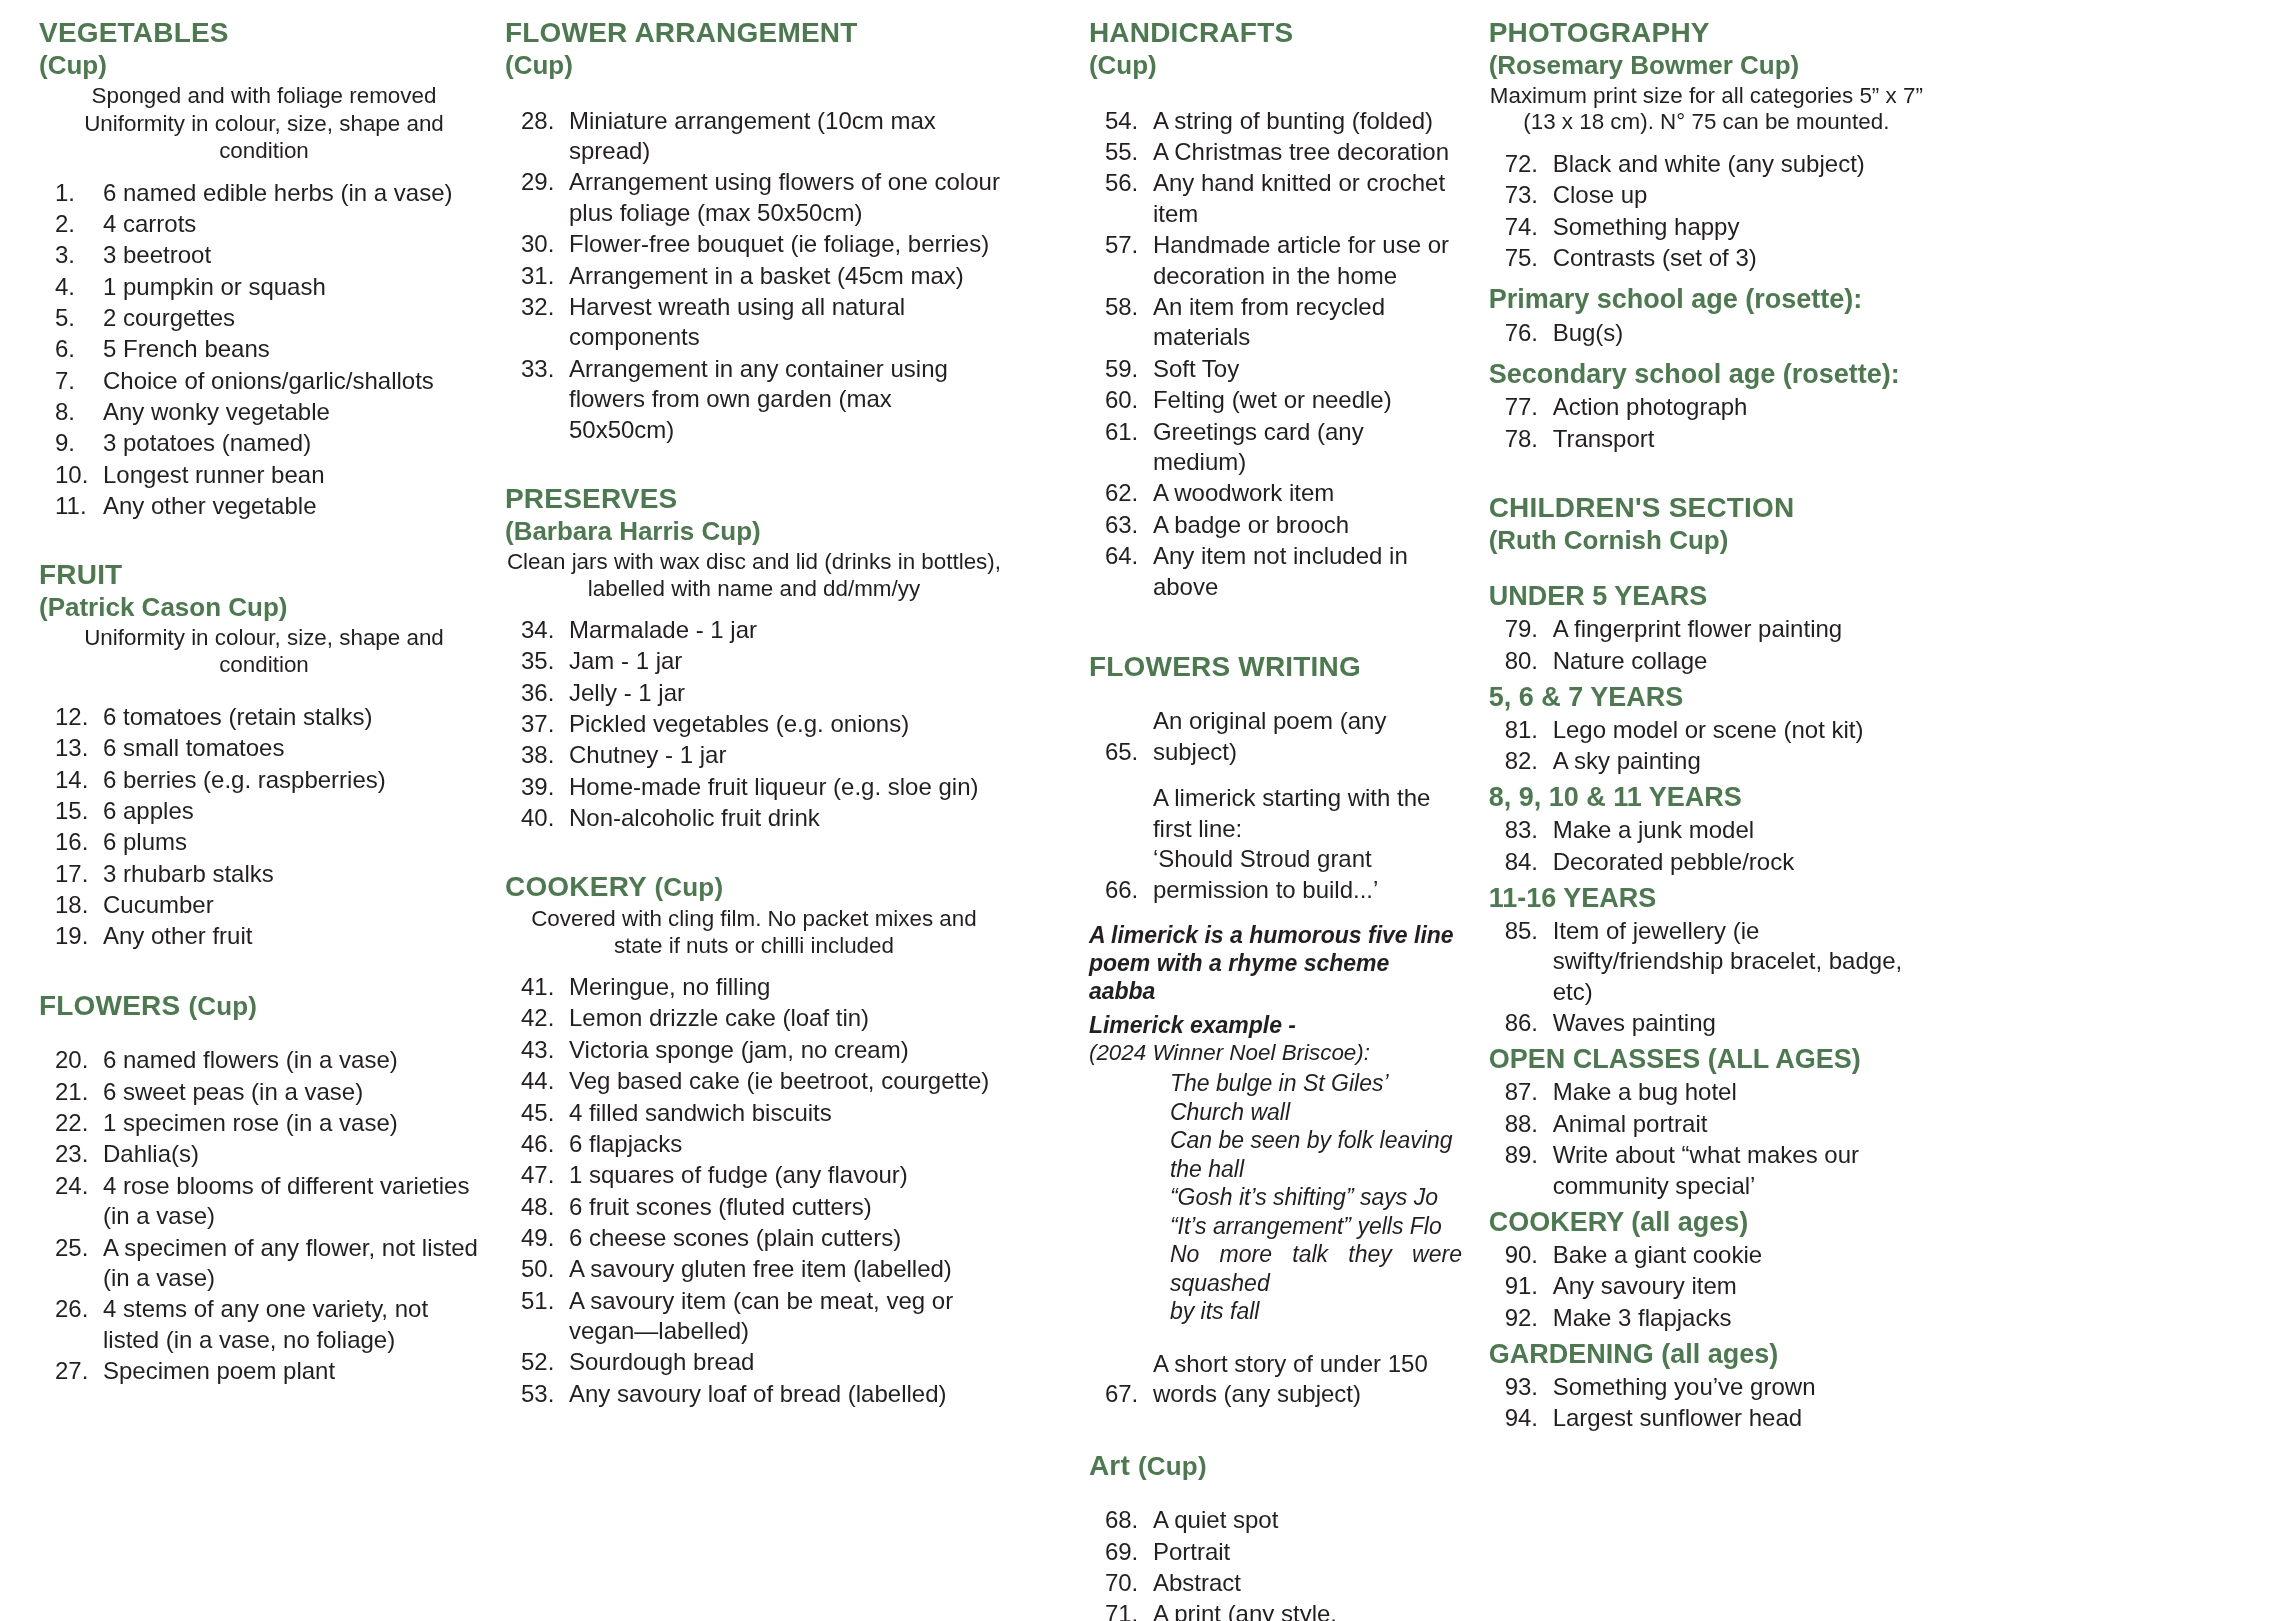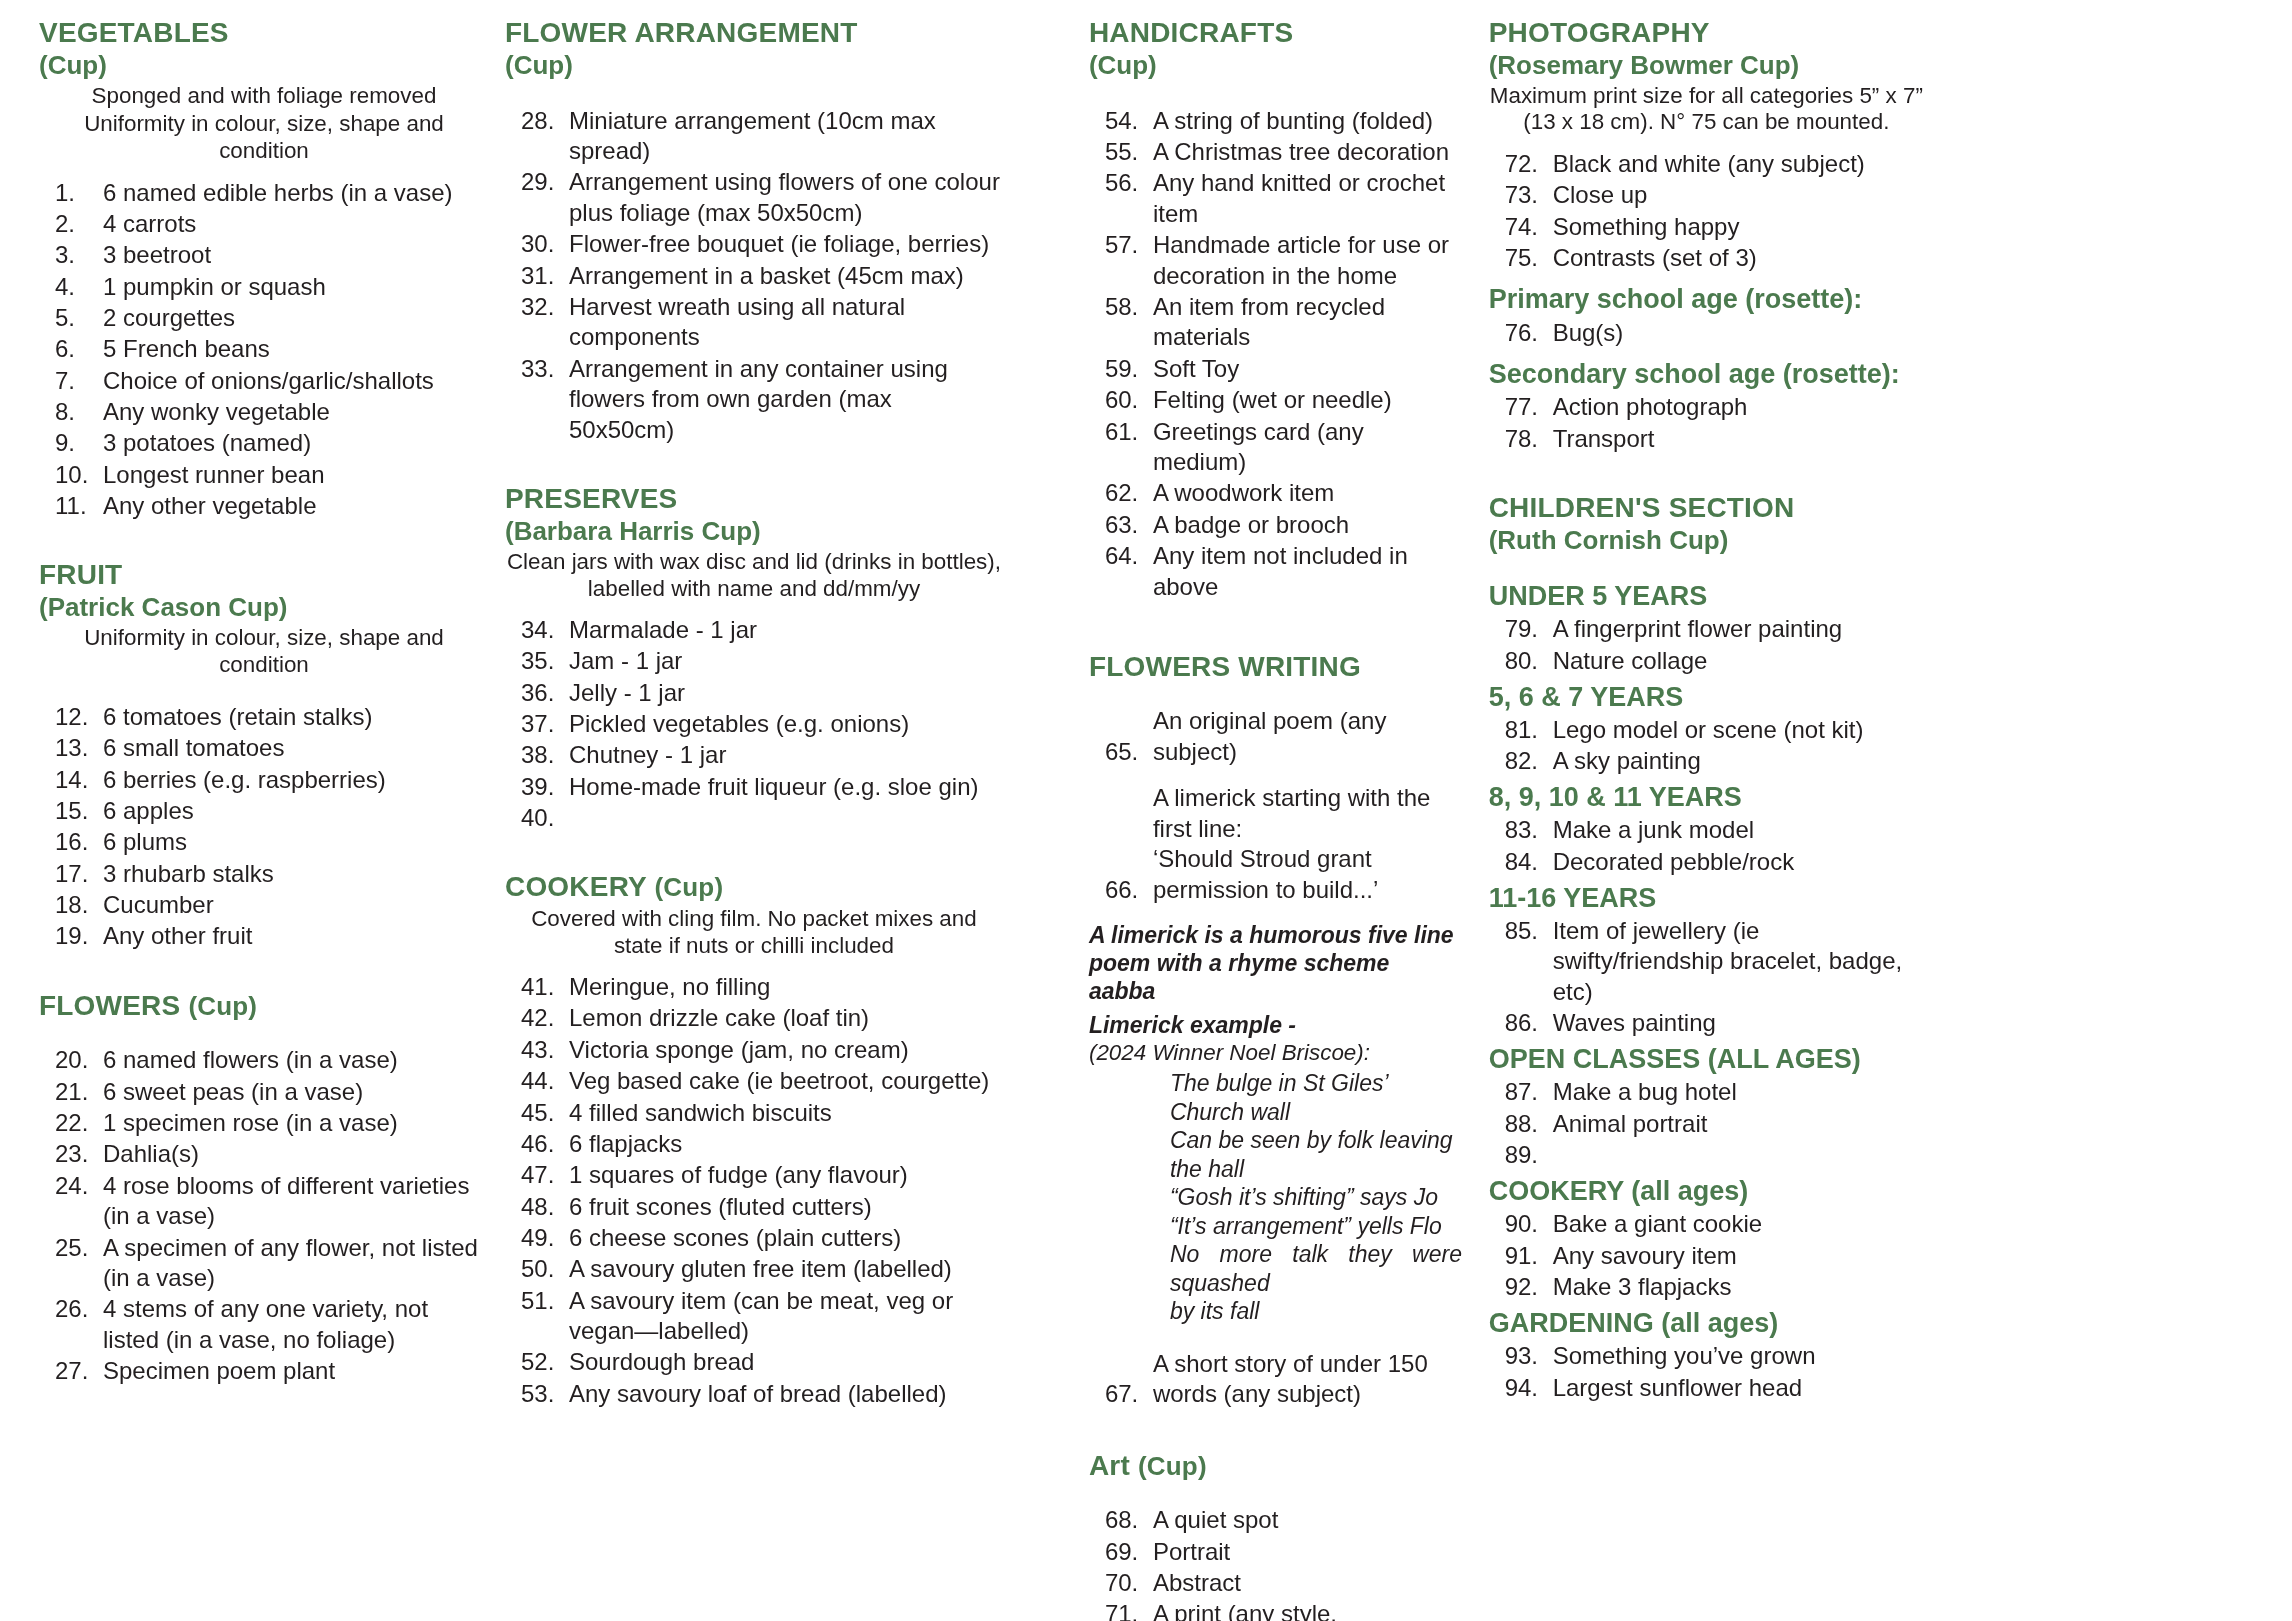--- a/index.html
+++ b/index.html
@@ -341,20 +341,21 @@
           <li>
               <span class="num">38.</span>
               <span class="txt">Chutney - 1 jar</span>
             </li>
           <li>
               <span class="num">39.</span>
               <span class="txt">Home-made fruit liqueur (e.g. sloe gin)</span>
             </li>
           <li>
               <span class="num">40.</span>
+              <span class="txt">Non-alcoholic fruit drink</span>
             </li>
         </ol>
       </div>
 
       <div class="gap-l"></div>
 
       <div>
         <h2 class="sect"><span>COOKERY</span> <span class="sect-inline">(Cup)</span></h2>
         <div class="note">Covered with cling film. No packet mixes and state if nuts or chilli included</div>
         <div class="gap-s"></div>
@@ -636,20 +637,21 @@
           <li>
               <span class="num">87.</span>
               <span class="txt">Make a bug hotel</span>
             </li>
           <li>
               <span class="num">88.</span>
               <span class="txt">Animal portrait</span>
             </li>
           <li>
               <span class="num">89.</span>
+              <span class="txt">Write about “what makes our community special’</span>
             </li>
         </ol>
 
         <div class="grp-head tight">COOKERY (all ages)</div>
         <ol class="items">
           <li>
               <span class="num">90.</span>
               <span class="txt">Bake a giant cookie</span>
             </li>
           <li>

